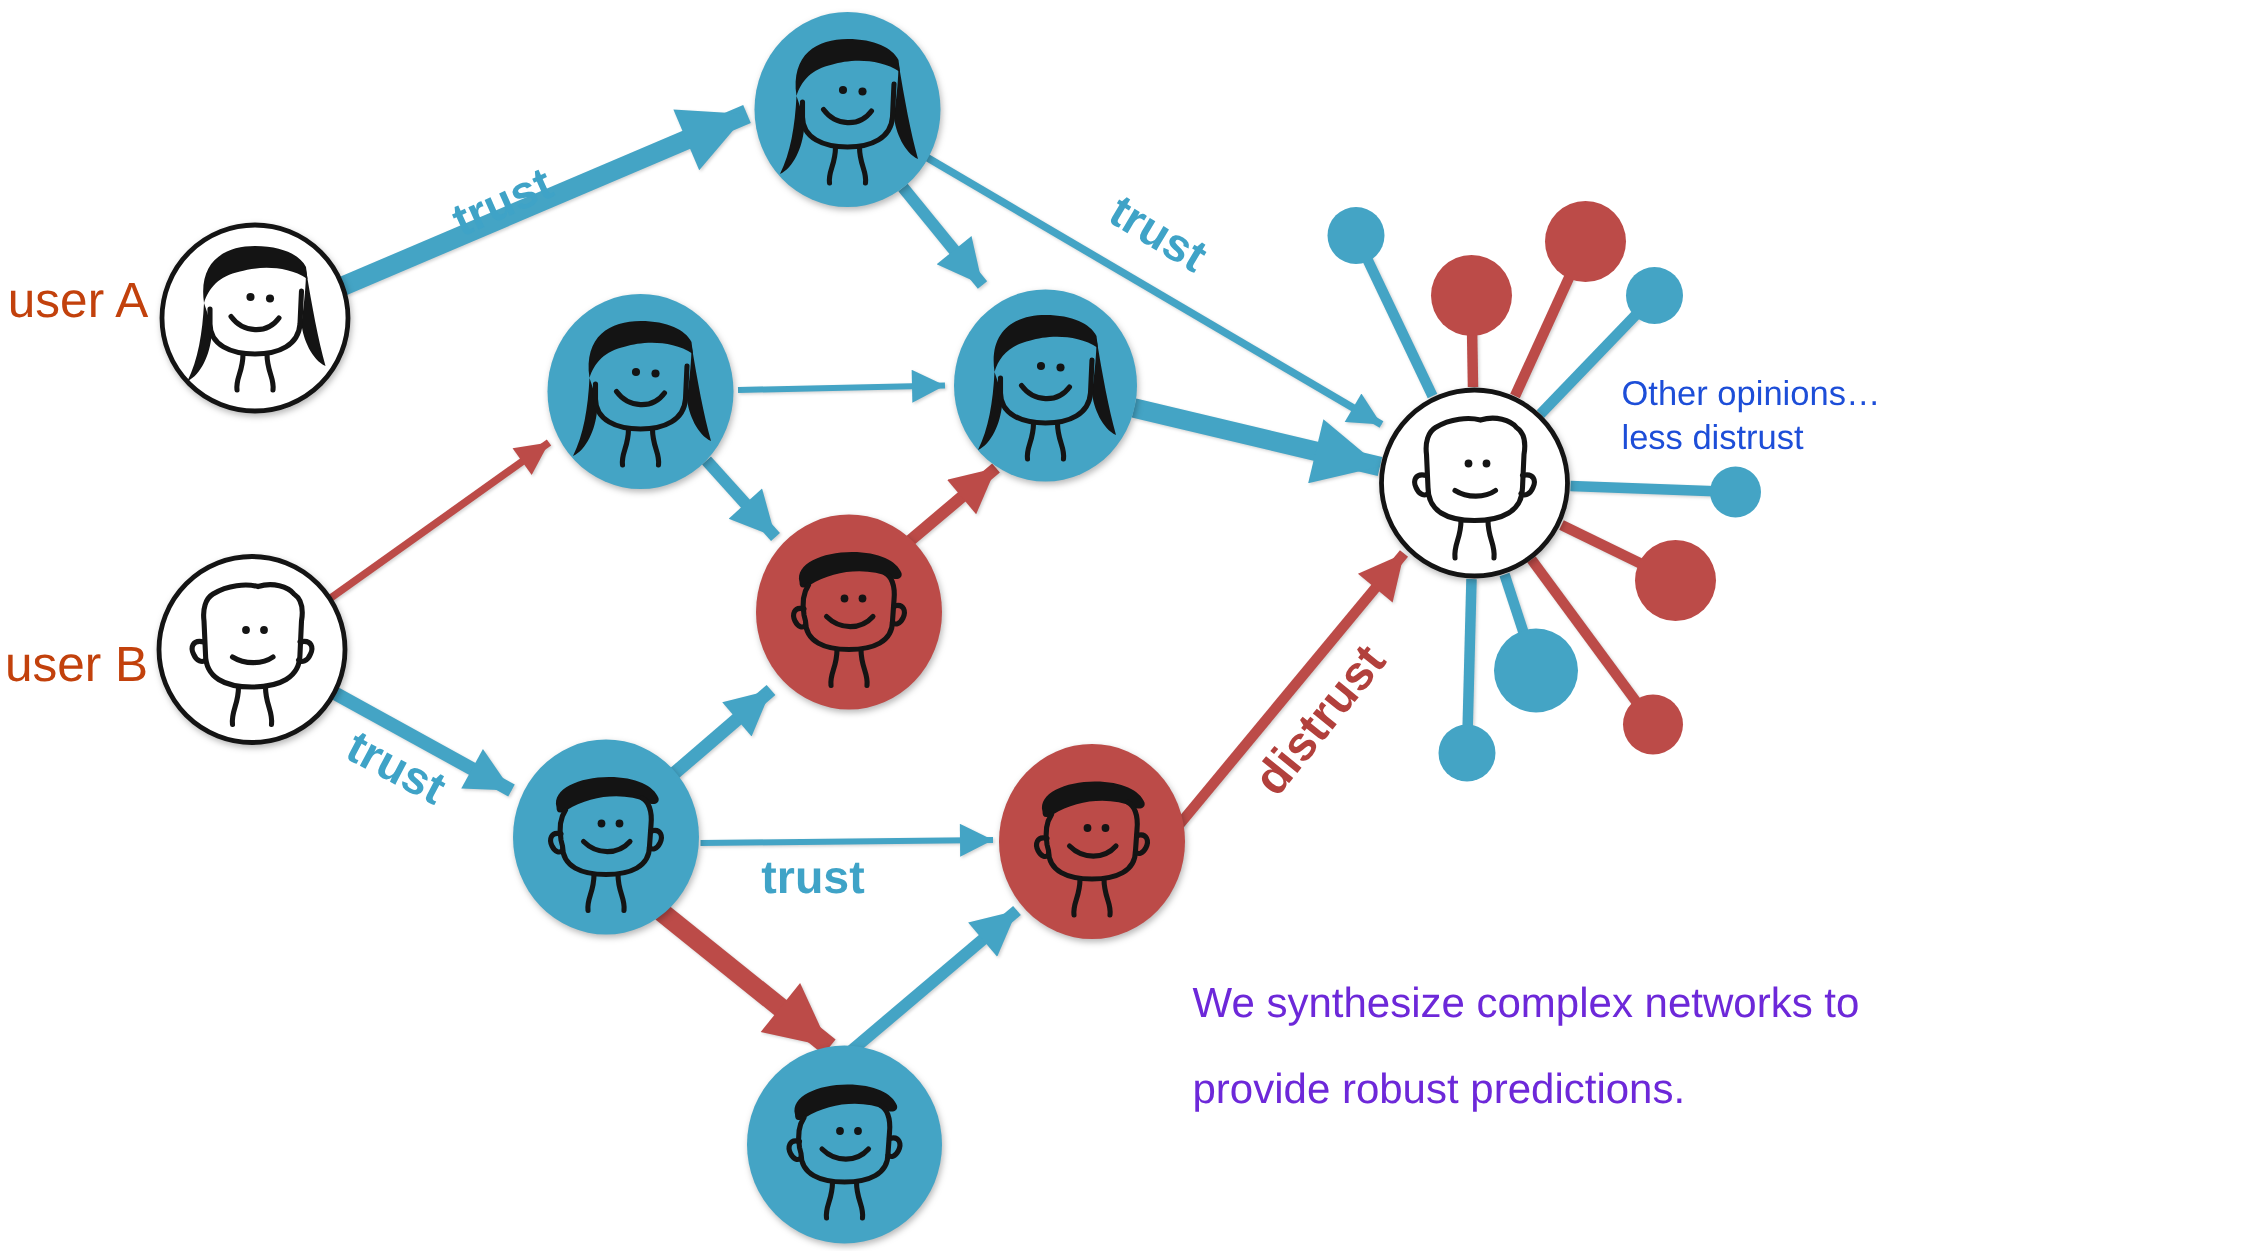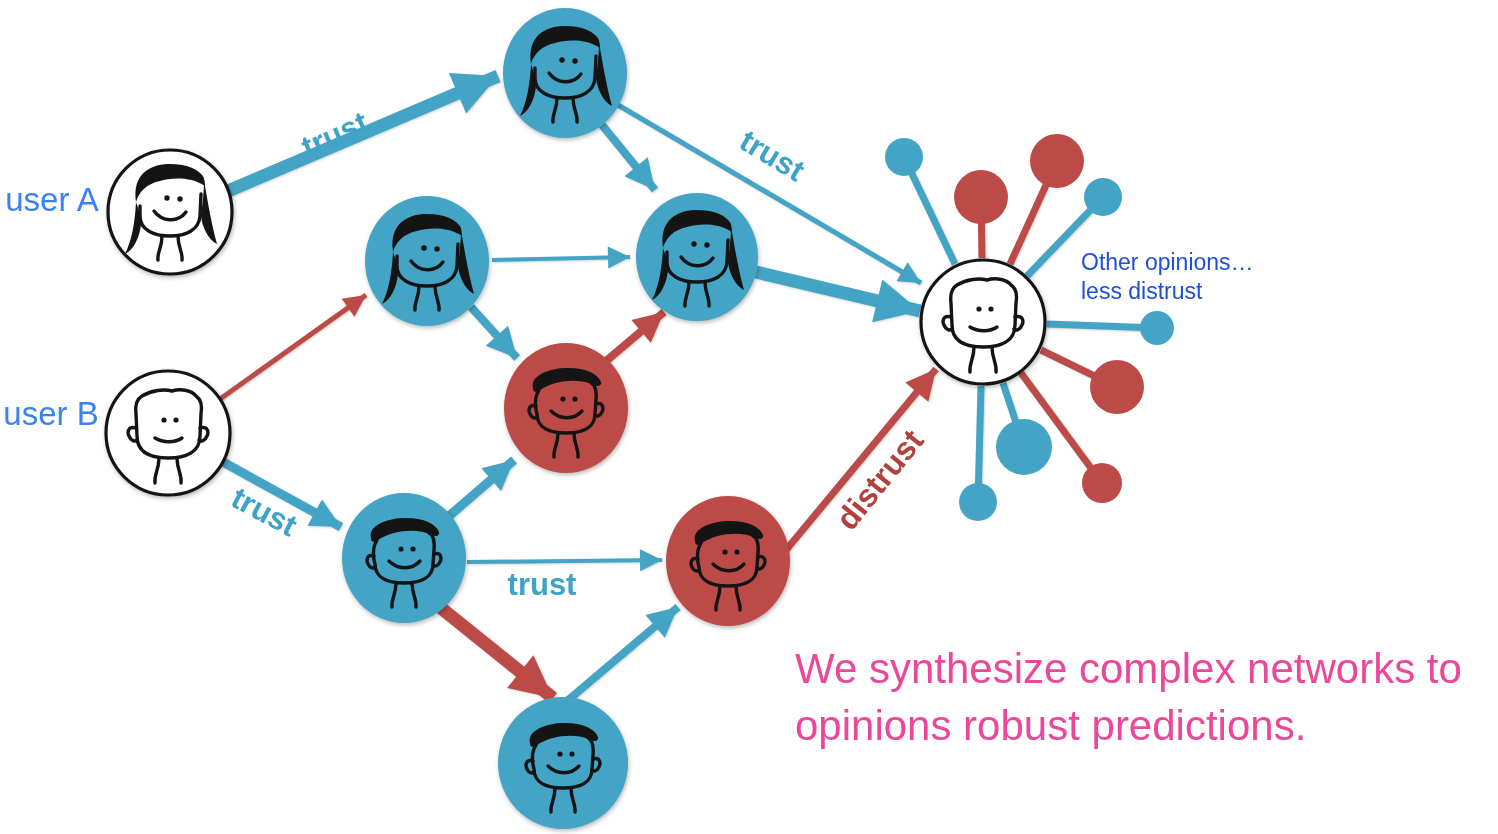--- a/index.html
+++ b/index.html
@@ -2,25 +2,25 @@
 <html><head>
 <meta charset="utf-8">
 <style>
   html,body{margin:0;padding:0;background:#fff;}
   .stage{
     position:relative;width:1498px;height:834px;background:#ffffff;overflow:hidden;
     font-family:"Liberation Sans",sans-serif;
   }
   .stage svg{position:absolute;left:0;top:0;}
   .lbl{position:absolute;white-space:nowrap;}
-  .name-label{font-size:33px;color:#3b82f6;transform:translate(-50%,-50%);}
+  .name-label{font-size:33px;color:#c2410c;transform:translate(-50%,-50%);}
   .edge-label{font-size:31px;font-weight:700;color:#3fa3c7;}
   .edge-label.red{color:#b2403c;font-size:32px;}
   .note{font-size:23px;line-height:29px;color:#1d4ed8;}
-  .caption{font-size:42px;line-height:57px;color:#ec4899;}
+  .caption{font-size:28px;line-height:57px;color:#6d28d9;}
   
   .b-fill{fill:#44a4c5;} .r-fill{fill:#bc4b48;} .w-fill{fill:#ffffff;}
   .b-str{stroke:#44a4c5;} .r-str{stroke:#bc4b48;}
   .edge{fill:none;}
   .nodes circle,.nodes ellipse{filter:drop-shadow(1px 2px 2px rgba(0,0,0,0.28));}
   .burst line{filter:drop-shadow(1px 1px 1px rgba(0,0,0,0.18));}
   .edges line{filter:drop-shadow(1px 1px 1px rgba(0,0,0,0.18));}
 </style>
 </head>
 <body>
@@ -178,31 +178,31 @@
         <use href="#face-beret" transform="translate(563,765)"></use>
       </g>
       <g>
         <circle class="w-fill" cx="983" cy="322" r="62" stroke="#141414" stroke-width="3.2"></circle>
         <use href="#face-plain" transform="translate(983,325)"></use>
       </g>
     </g>
   </svg>
 
   <div class="lbl name-label" style="left:52px;top:200px;">user A</div>
-  <div class="lbl name-label" style="left:51px;top:414px;text-align:center;">user B</div>
+  <div class="lbl name-label" style="left:51px;top:443px;text-align:center;">user B</div>
 
   <div class="lbl edge-label" style="left:335px;top:135px;transform:translate(-50%,-50%) rotate(-24deg);">trust</div>
   <div class="lbl edge-label" style="left:772px;top:156px;transform:translate(-50%,-50%) rotate(31deg);">trust</div>
   <div class="lbl edge-label" style="left:264px;top:512px;transform:translate(-50%,-50%) rotate(28deg);">trust</div>
   <div class="lbl edge-label" style="left:542px;top:585px;transform:translate(-50%,-50%);">trust</div>
   <div class="lbl edge-label red" style="left:880px;top:480px;transform:translate(-50%,-50%) rotate(-51deg);">distrust</div>
 
   <div class="lbl note" style="left:1081px;top:248px;">
     <div>Other opinions…</div>
     <div>less distrust</div>
   </div>
 
   <div class="lbl caption" style="left:795px;top:640px;">
     <div>We synthesize complex networks to</div>
-    <div>opinions robust predictions.</div>
+    <div>provide robust predictions.</div>
   </div>
 
 </div>
 
 </body></html>

